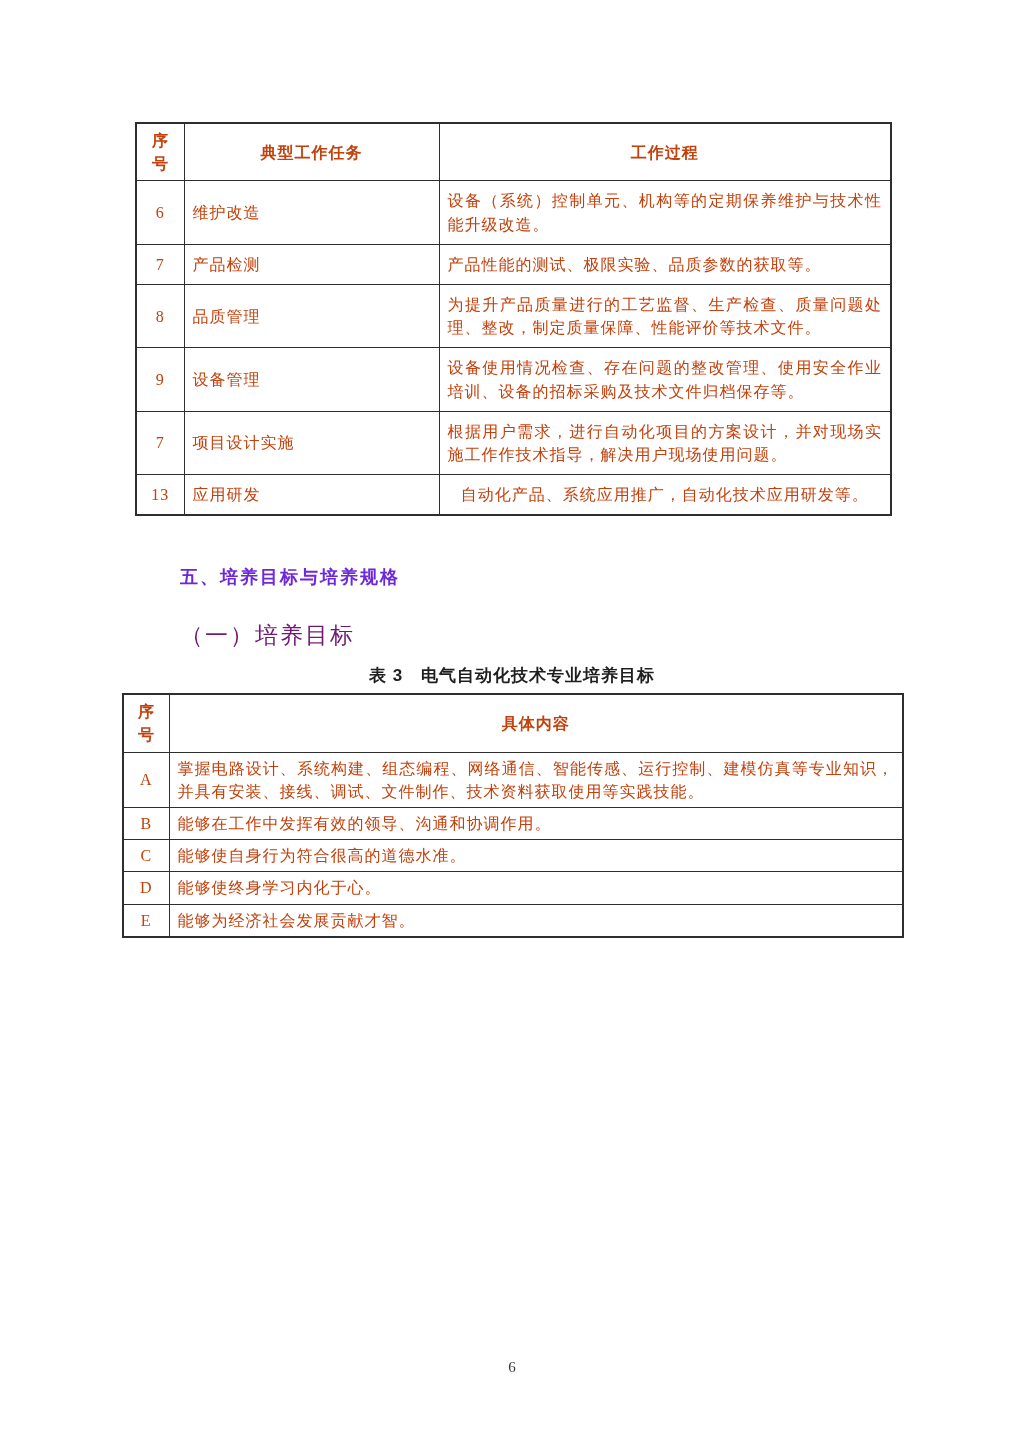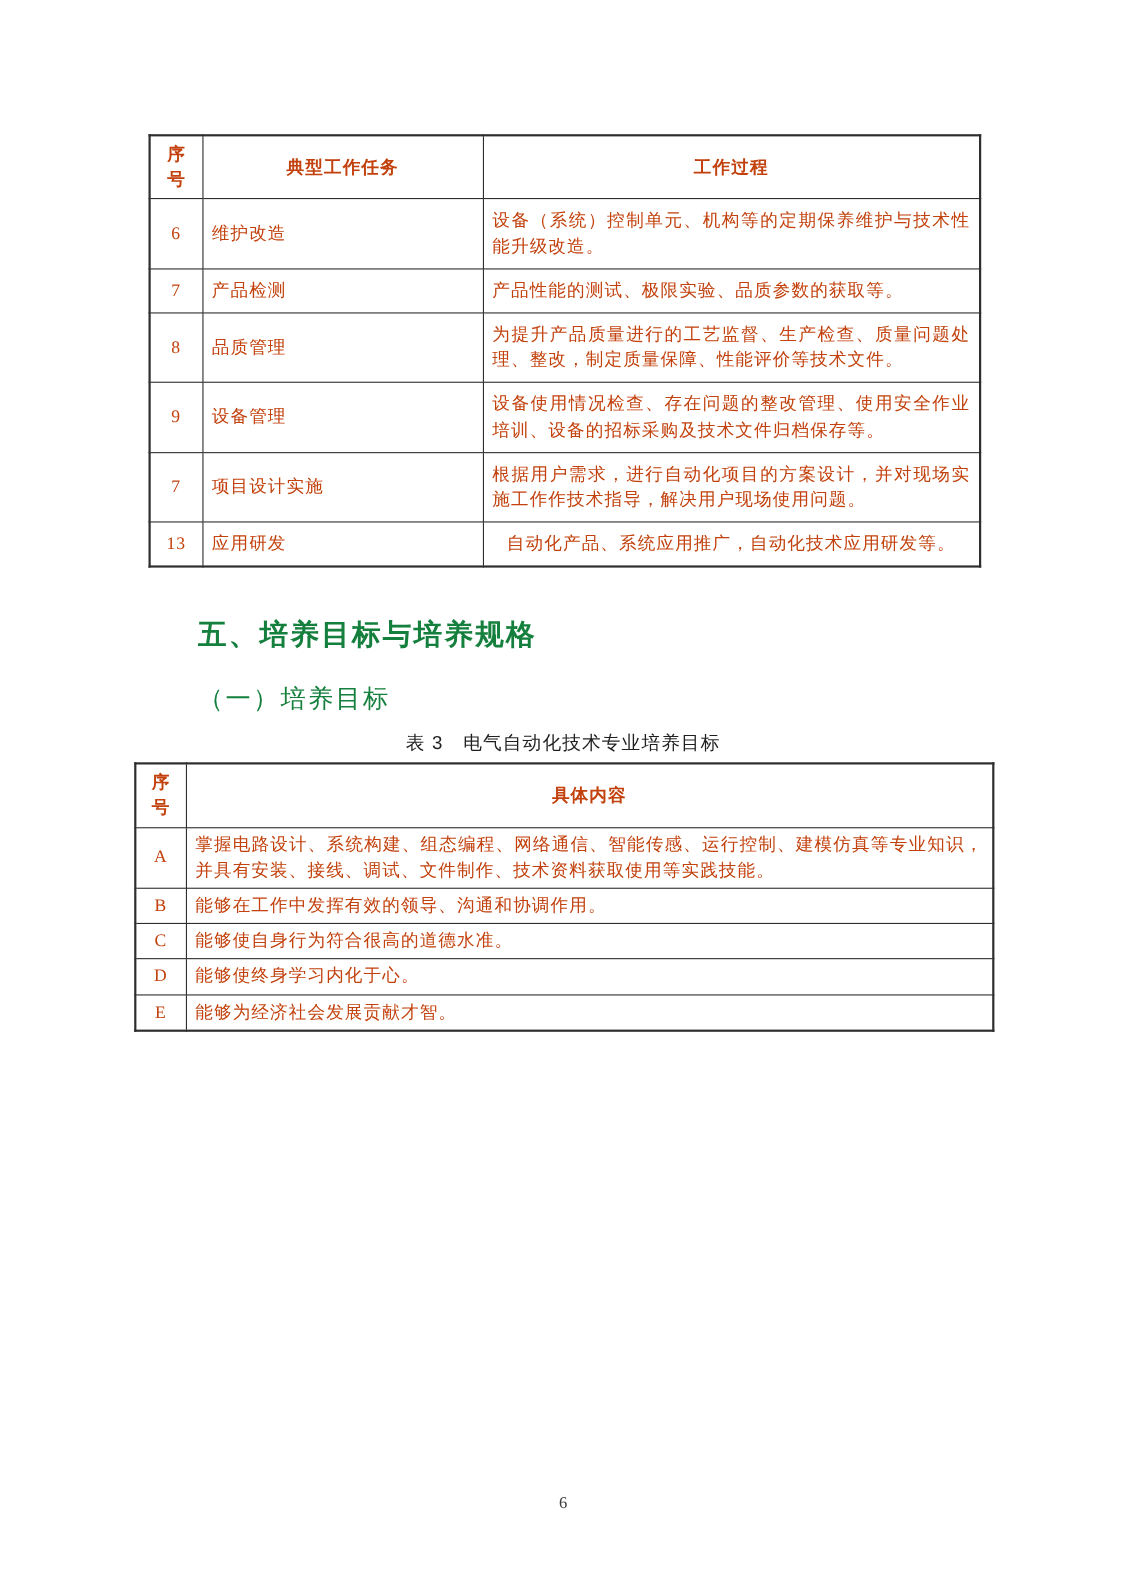--- a/index.html
+++ b/index.html
@@ -48,52 +48,52 @@
   .t1 th.h-no { word-break: break-all; padding: 5px 15px; }
   .t1 td { padding: 8px 8px; }
   .t1 td.c-no   { text-align: center; }
   .t1 td.c-task { text-align: left; }
   .t1 td.c-proc { text-align: left; text-align: justify; }
   .t1 tr.center td.c-proc { text-align: center; }
 
   
   .sec-heading {
     margin: 44px 0 0 58px;
-    font-size: 26px;
+    font-size: 18px;
     font-weight: bold;
     letter-spacing: 2px;
     line-height: 34px;
-    color: #15803d;
+    color: #6d28d9;
   }
   .sec-subheading {
     margin: 26px 0 0 58px;
     font-size: 23px;
     font-weight: normal;
     letter-spacing: 2px;
     line-height: 32px;
-    color: #15803d;
+    color: #701a75;
   }
   .sec-paragraph {
     margin-top: 16px;
     width: 782px;
     font-size: 24px;
     letter-spacing: 3px;
     line-height: 50px;
     text-indent: 2em;
     text-align: justify;
     color: #2b2b2b;
   }
 
   
   .t3-caption {
     margin-top: 12px;
     width: 780px;
     text-align: center;
     font-size: 17px;
-    font-weight: normal;
+    font-weight: bold;
     letter-spacing: 1px;
     color: #1f1f1f;
     font-family: "Liberation Sans", "DejaVu Sans", sans-serif;
   }
   .t3 {
     width: 780px;
     margin-top: 6px;
   }
   .t3 .col-no      { width: 46px; }
   .t3 .col-content { width: 734px; }

